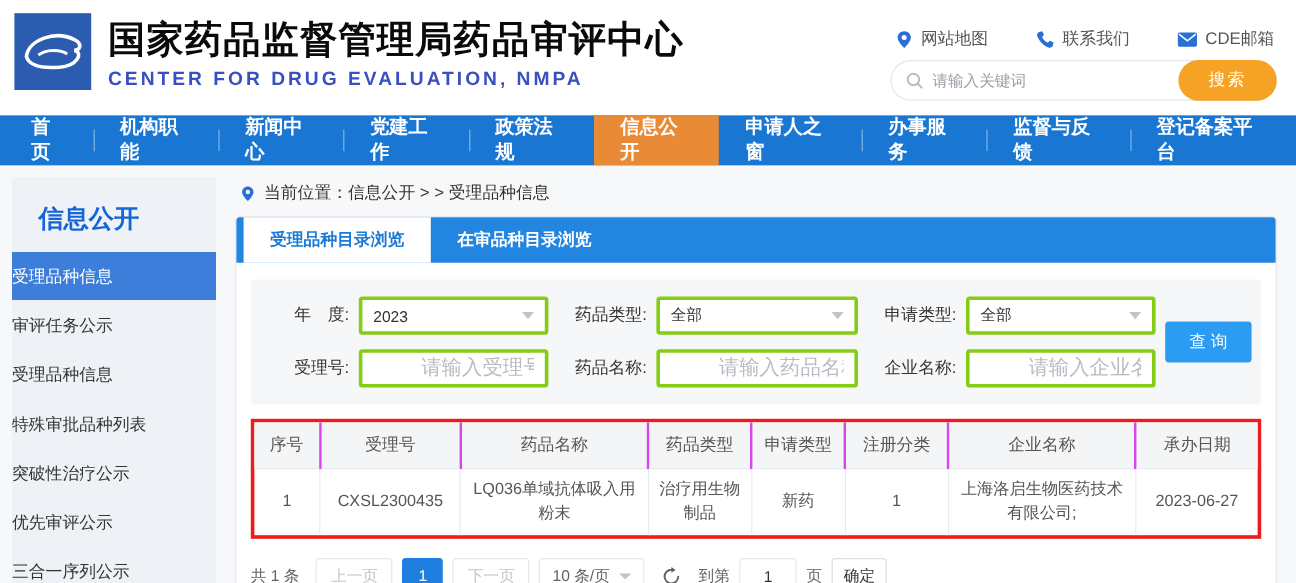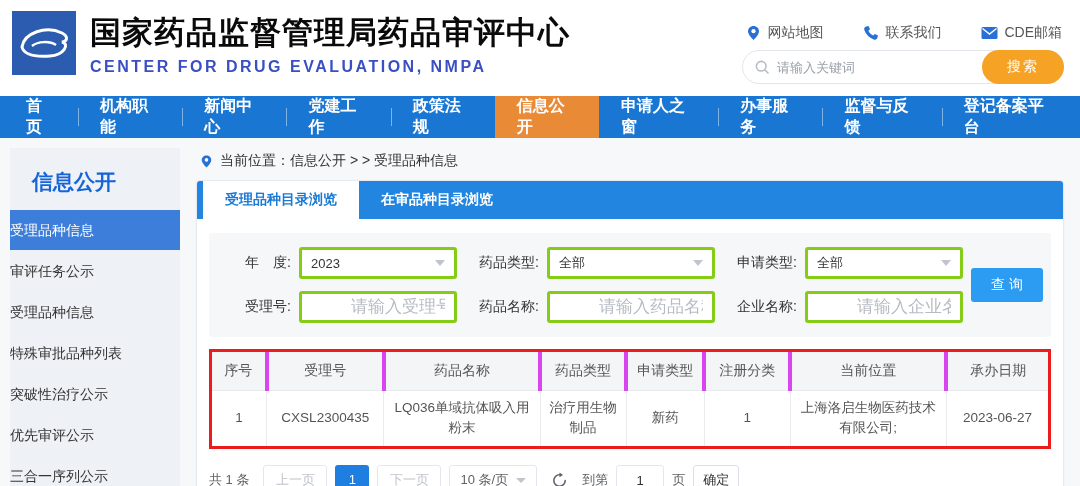--- a/index.html
+++ b/index.html
@@ -61,21 +61,21 @@
            border-top:6px solid #c0c4cc; }
   .f-input { border:none; outline:none; width:100%; font-size:17px; color:#333; background:transparent;margin-left:40px; }
   .f-input::placeholder { color:#b7bcc4; }
   .query-cell { grid-row:1 / span 2; grid-column:7; display:flex; justify-content:center; }
   .query-btn { width:72px; height:34px; background:#2b9cf2; color:#fff; border:none; border-radius:3px;
                font-size:14px; letter-spacing:4px; padding-left:4px; cursor:pointer; }
 
   .table-box { margin:0 12px; border:3px solid #ec1c1c; }
   table { width:100%; border-collapse:collapse; table-layout:fixed; }
   th { background:#f4f5f7; font-size:14px; color:#555; font-weight:normal; height:38px;
-       border-right:4px solid #d946ef; border-bottom:1px solid #e8eaee; }
+       border-right:2px solid #d946ef; border-bottom:1px solid #e8eaee; }
   th:last-child, td:last-child { border-right:none; }
   td { font-size:13.5px; color:#555; text-align:center; height:56px;
        border-right:1px solid #e8eaee; padding:4px 8px; line-height:1.5; }
 
   .pager { display:flex; align-items:center; gap:8px; margin:16px 12px 2px 12px; font-size:13px; color:#606266; }
   .pg-total { margin-right:6px; }
   .pg-btn { min-width:64px; height:30px; line-height:28px; text-align:center; border:1px solid #e4e7ed;
             border-radius:3px; background:#fff; color:#c0c4cc; font-size:13px; cursor:pointer; }
   .pg-num { min-width:34px; height:30px; line-height:30px; text-align:center; border-radius:3px;
             background:#1f7fe0; color:#fff; font-size:13px; cursor:pointer; }
@@ -223,21 +223,21 @@
               <col style="width:13%">
           </colgroup>
           <thead>
             <tr>
               <th>序号</th>
               <th>受理号</th>
               <th>药品名称</th>
               <th>药品类型</th>
               <th>申请类型</th>
               <th>注册分类</th>
-              <th>当前位置</th>
+              <th>企业名称</th>
               <th>承办日期</th>
             </tr>
           </thead>
           <tbody>
             <tr>
               <td>1</td>
               <td>CXSL2300435</td>
               <td>LQ036单域抗体吸入用粉末</td>
               <td>治疗用生物制品</td>
               <td>新药</td>

